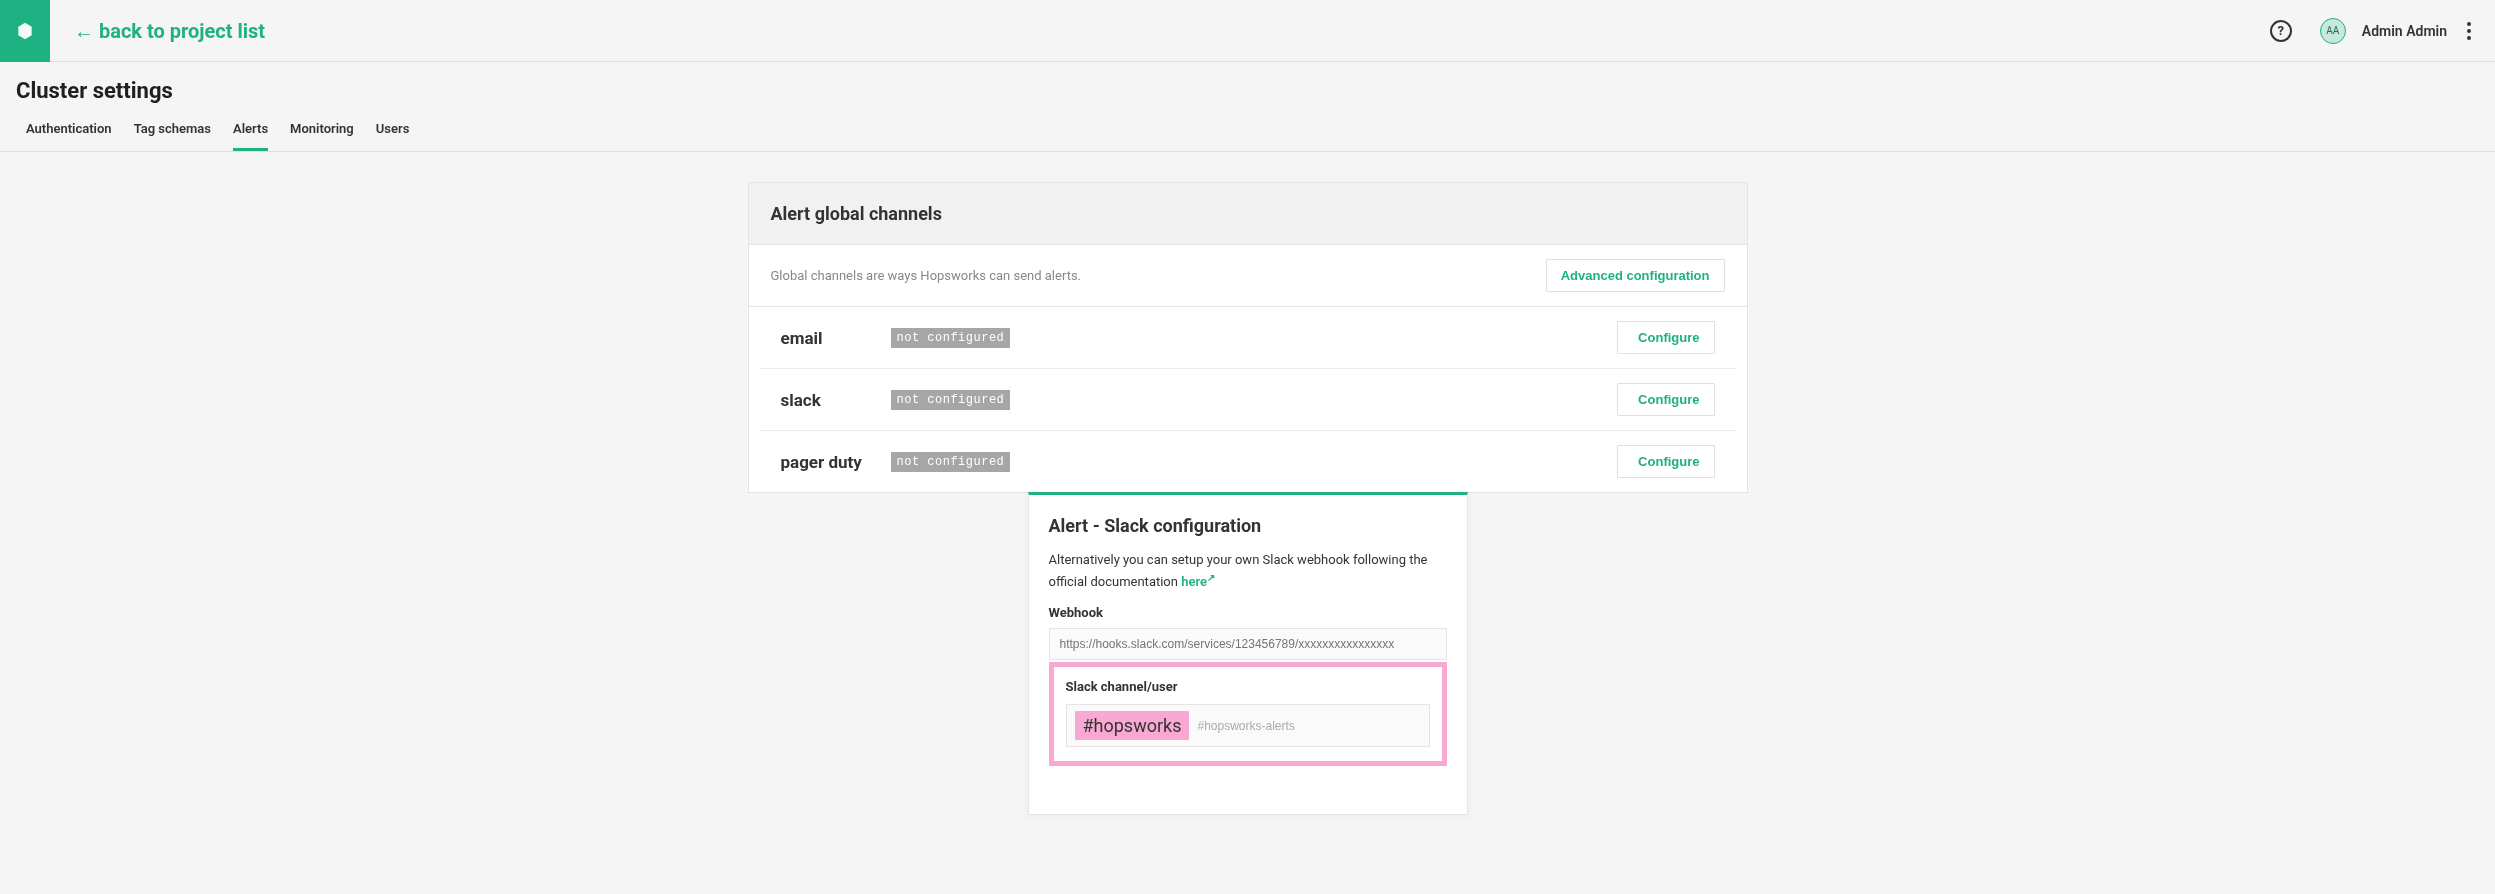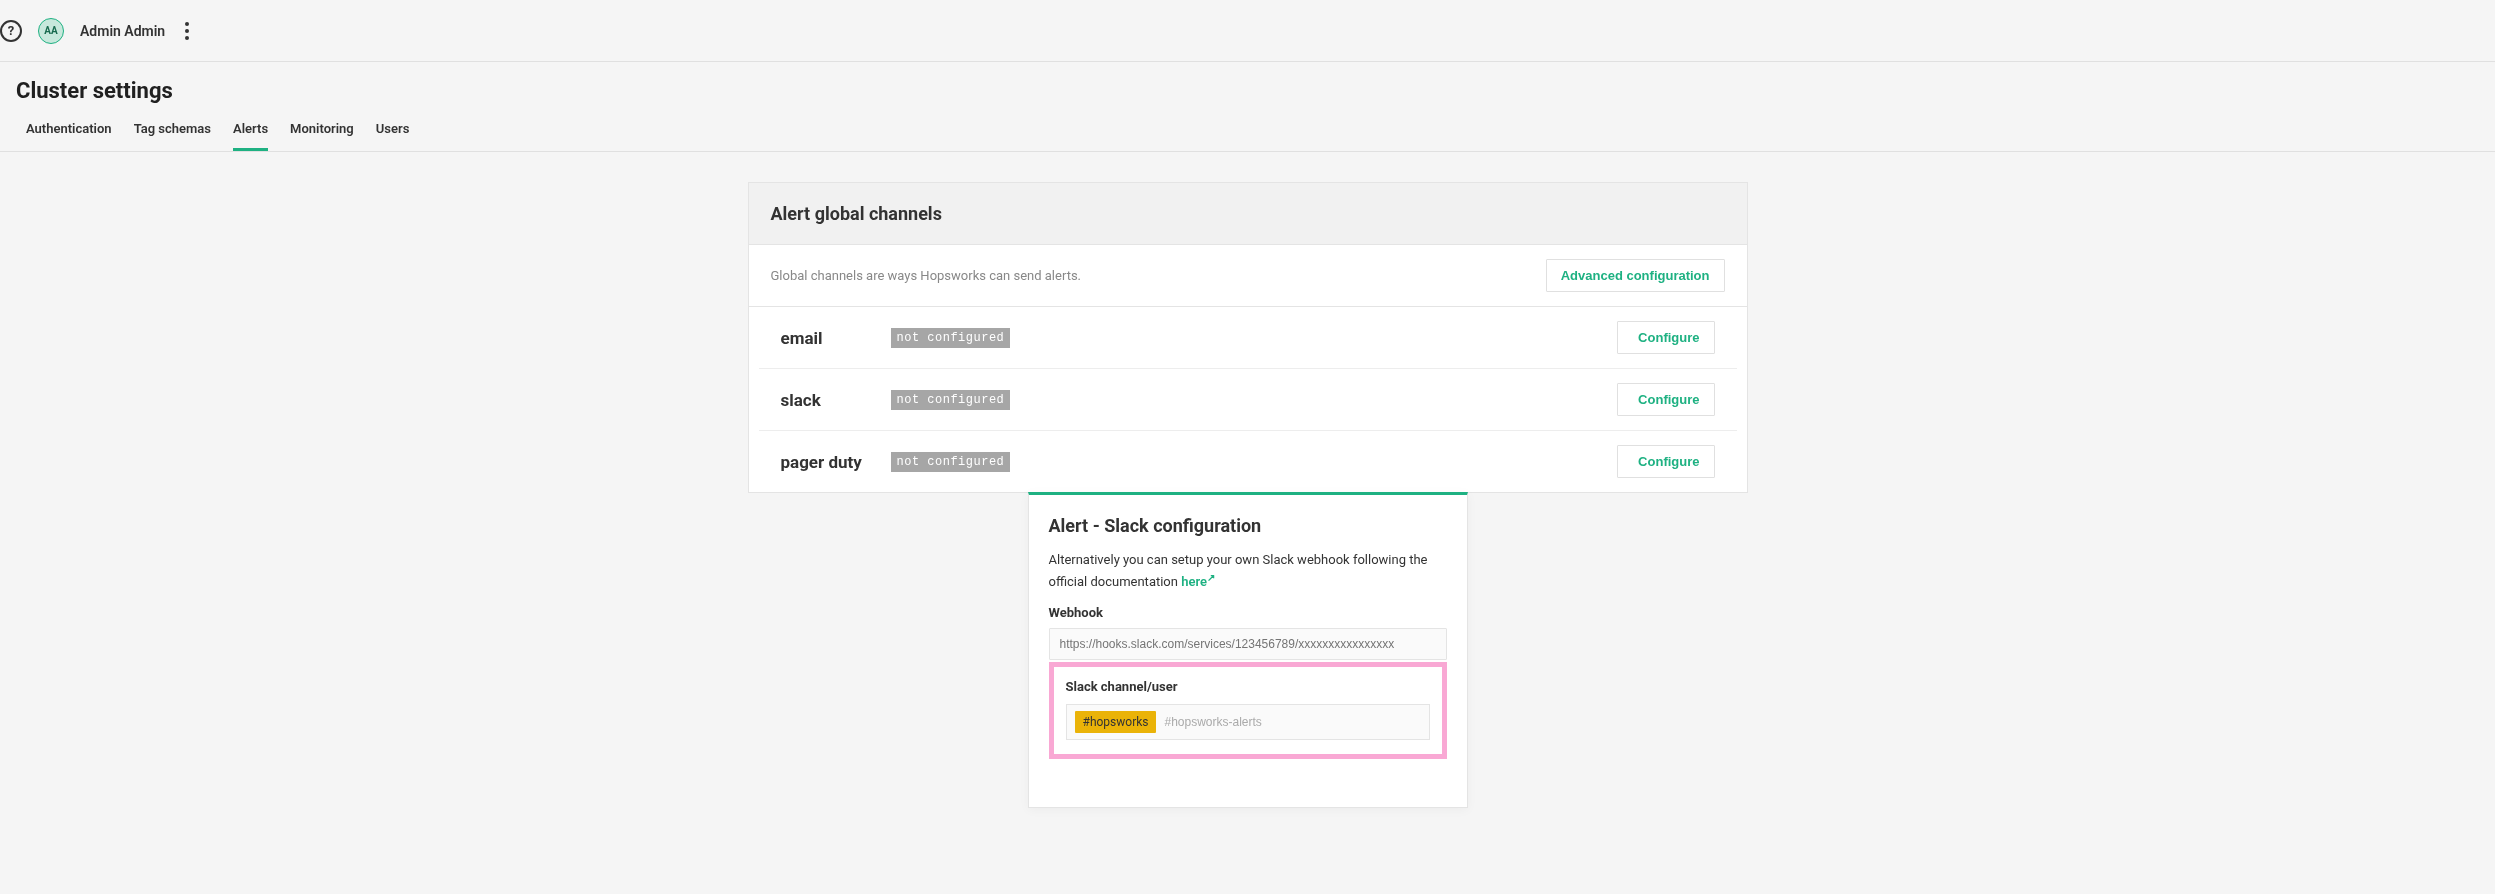--- a/index.html
+++ b/index.html
@@ -68,22 +68,23 @@
     .avatar {
       width: 26px;
       height: 26px;
       border-radius: 50%;
       background: #c7e8dc;
       border: 1px solid #1eb182;
       display: flex;
       align-items: center;
       justify-content: center;
       font-size: 10px;
-      font-weight: 700;
+      font-weight: 400;
       color: #1a6b50;
+      margin-left: 12px;
     }
     .user-name {
       font-weight: 600;
       font-size: 14px;
     }
     .more-dots {
       display: flex;
       flex-direction: column;
       gap: 3px;
       padding: 4px;
@@ -238,23 +239,23 @@
     }
     .tag-input-wrap {
       display: flex;
       align-items: center;
       gap: 8px;
       border: 1px solid #e4e4e4;
       background: #fafafa;
       padding: 6px 8px;
     }
     .tag-chip {
-      background: #eab308;
+      background: #f9a8d4;
       padding: 4px 8px;
-      font-size: 12px;
+      font-size: 18px;
       color: #333;
       border-radius: 1px;
     }
     .tag-input {
       border: none;
       background: transparent;
       font-size: 12px;
       flex: 1;
       outline: none;
       color: #333;
@@ -279,20 +280,28 @@
     }
     .link-ext {
       font-size: 10px;
       vertical-align: super;
     }
   </style>
 </head>
 <body>
 
 <div class="top-bar">
+  <div class="top-left">
+    <div class="logo-block">
+      <svg viewBox="0 0 24 24">
+          <path d="M12 2 L20 7 L20 17 L12 22 L4 17 L4 7 Z" fill="#fff" opacity="0.95"></path>
+        </svg>
+    </div>
+    <a href="#" class="back-link">← back to project list</a>
+  </div>
   <div class="top-right">
     <div class="help-icon">?</div>
     <div class="avatar">AA</div>
     <span class="user-name">Admin Admin</span>
     <div class="more-dots">
         <span></span>
         <span></span>
         <span></span>
       </div>
   </div>

